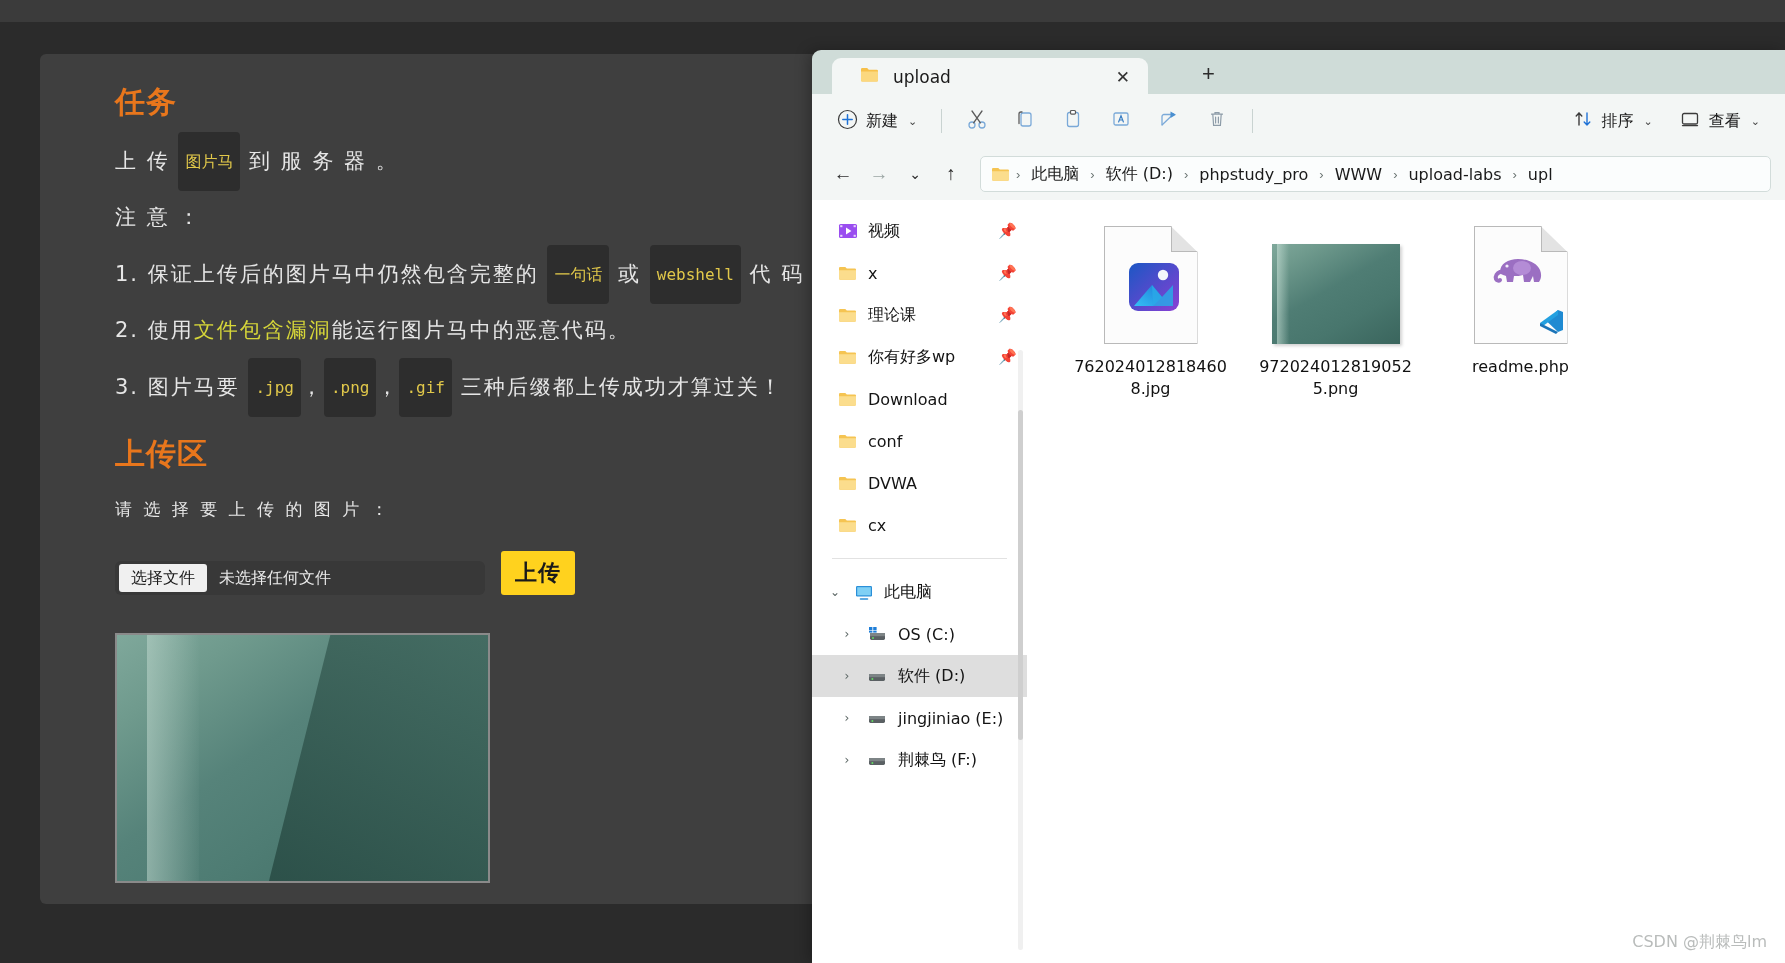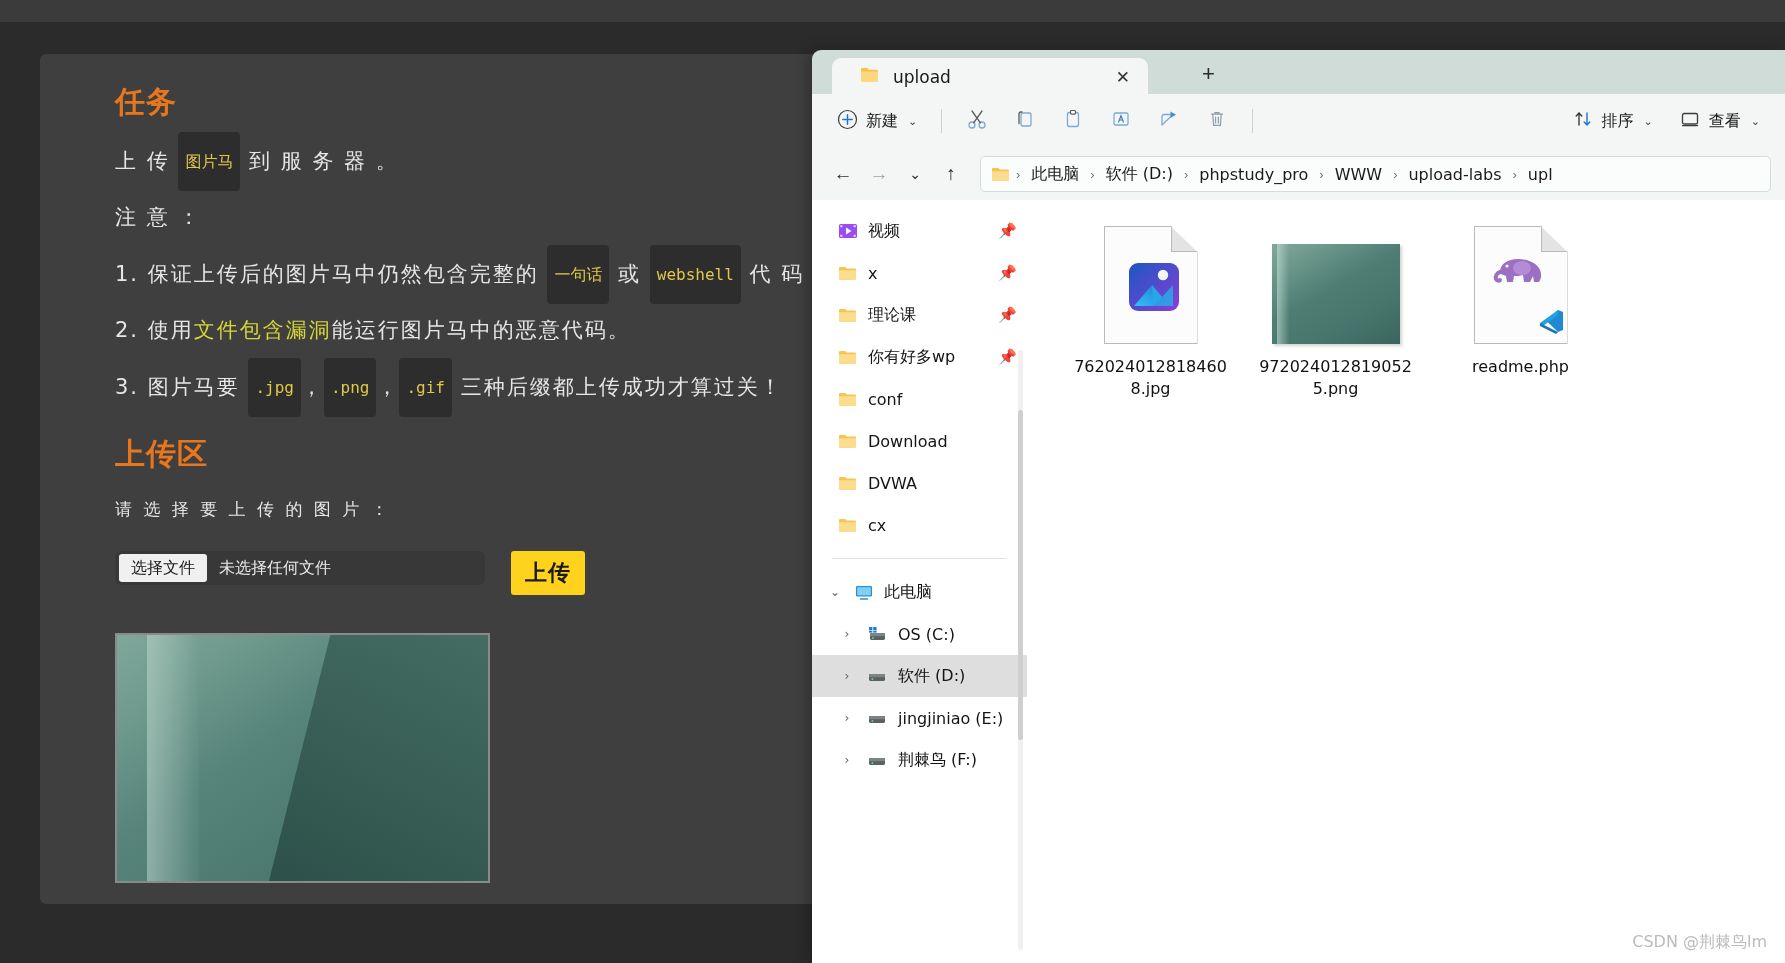--- a/index.html
+++ b/index.html
@@ -41,21 +41,21 @@
     padding:20px 7px; font-size:16px; letter-spacing:0;
     font-family:"DejaVu Sans Mono","Liberation Mono", monospace;
     vertical-align:middle;
   }
   .kw-yellow { color:#d6d639; }
 
   .upload-label {
     color:#e6e6e6; font-size:17px; letter-spacing:3px; margin-bottom:30px;
     font-family:"DejaVu Sans","Liberation Sans", sans-serif;
   }
-  .upload-row { display:flex; align-items:flex-start; gap:26px; }
+  .upload-row { display:flex; align-items:flex-end; gap:16px; }
   .file-input {
     display:flex; align-items:center; width:370px; height:34px;
     background:#383838; border-radius:6px; overflow:hidden;
   }
   .file-btn {
     background:#f0f0f0; color:#1a1a1a; font-size:16px;
     padding:6px 12px; height:28px; line-height:16px; margin-left:4px;
     border-radius:3px; white-space:nowrap;
     font-family:"DejaVu Sans","Liberation Sans", sans-serif;
   }
@@ -438,31 +438,31 @@
             <span class="pin">📌</span>
           </div>
 
           <div class="nav-item">
             <span style="display:flex;">
               <svg width="20" height="17" viewBox="0 0 20 17">
                   <path d="M1 3a1.1 1.1 0 0 1 1.1-1.1h5.2L8.8 3.5h8.1A1.1 1.1 0 0 1 18 4.6v9a1.1 1.1 0 0 1-1.1 1.1H2.1A1.1 1.1 0 0 1 1 13.6z" fill="#f5c452"></path>
                   <path d="M1 5.3h17v8.3a1.1 1.1 0 0 1-1.1 1.1H2.1A1.1 1.1 0 0 1 1 13.6z" fill="#fbdd8d"></path>
                 </svg>
             </span>
-            <span class="label">conf</span>
+            <span class="label">Download</span>
           </div>
 
           <div class="nav-item">
             <span style="display:flex;">
               <svg width="20" height="17" viewBox="0 0 20 17">
                   <path d="M1 3a1.1 1.1 0 0 1 1.1-1.1h5.2L8.8 3.5h8.1A1.1 1.1 0 0 1 18 4.6v9a1.1 1.1 0 0 1-1.1 1.1H2.1A1.1 1.1 0 0 1 1 13.6z" fill="#f5c452"></path>
                   <path d="M1 5.3h17v8.3a1.1 1.1 0 0 1-1.1 1.1H2.1A1.1 1.1 0 0 1 1 13.6z" fill="#fbdd8d"></path>
                 </svg>
             </span>
-            <span class="label">Download</span>
+            <span class="label">conf</span>
           </div>
 
           <div class="nav-item">
             <span style="display:flex;">
               <svg width="20" height="17" viewBox="0 0 20 17">
                   <path d="M1 3a1.1 1.1 0 0 1 1.1-1.1h5.2L8.8 3.5h8.1A1.1 1.1 0 0 1 18 4.6v9a1.1 1.1 0 0 1-1.1 1.1H2.1A1.1 1.1 0 0 1 1 13.6z" fill="#f5c452"></path>
                   <path d="M1 5.3h17v8.3a1.1 1.1 0 0 1-1.1 1.1H2.1A1.1 1.1 0 0 1 1 13.6z" fill="#fbdd8d"></path>
                 </svg>
             </span>
             <span class="label">DVWA</span>

